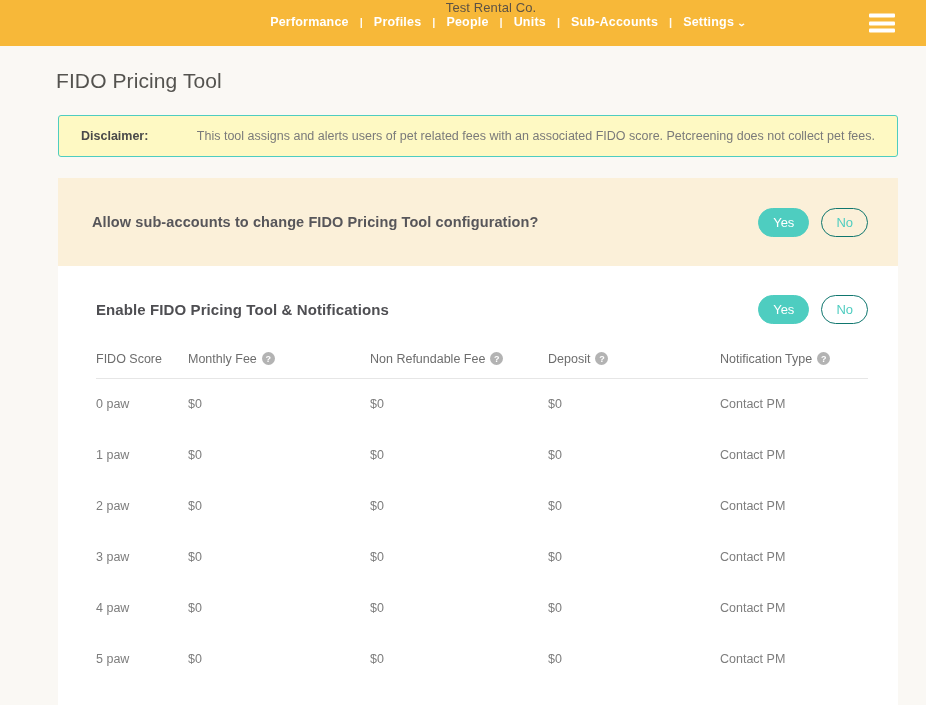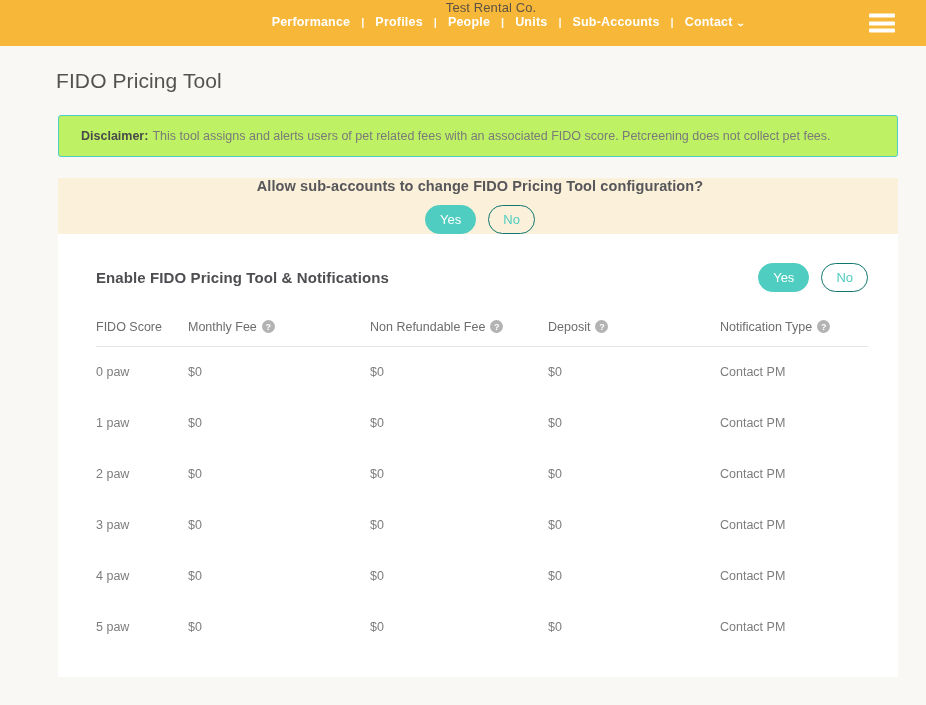--- a/index.html
+++ b/index.html
@@ -84,47 +84,47 @@
     padding: 23px 0 0 56px;
     font-weight: normal;
     margin: 0;
     letter-spacing: .1px;
   }
 
   
   .disclaimer {
     margin: 22px 28px 0 58px;
     border: 1px solid #4ecdc0;
-    background: #bef264;
+    background: #fef9c3;
     border-radius: 3px;
     padding: 14px 22px;
     font-size: 12.5px;
     color: #7a7a7a;
     box-sizing: border-box;
     height: 42px;
     display: flex;
     align-items: center;
+    justify-content: space-between;
   }
   .disclaimer b {
     color: #4a4a4a;
     font-weight: bold;
     margin-right: 4px;
   }
 
   
   .subacct-banner {
     margin: 21px 28px 0 58px;
     background: #fbf0d9;
     padding: 0 30px 0 34px;
-    height: 56px;
+    height: 88px;
     display: flex;
     align-items: center;
     justify-content: space-between;
     box-sizing: border-box;
-    flex-direction: column;
   }
   .subacct-label {
     font-size: 14.5px;
     font-weight: bold;
     color: #57565a;
     letter-spacing: .1px;
   }
 
   
   .pill-group {
@@ -250,21 +250,21 @@
     <span class="navlink">People</span>
     <span class="navsep">|</span>
 
     <span class="navlink">Units</span>
     <span class="navsep">|</span>
 
     <span class="navlink">Sub-Accounts</span>
     <span class="navsep">|</span>
 
     <span class="navlink">
-      <span>Contact</span><span class="caret">⌄</span>
+      <span>Settings</span><span class="caret">⌄</span>
     </span>
   </div>
 
   <div class="hamburger">
     <span></span>
     <span></span>
     <span></span>
   </div>
 </div>
 

